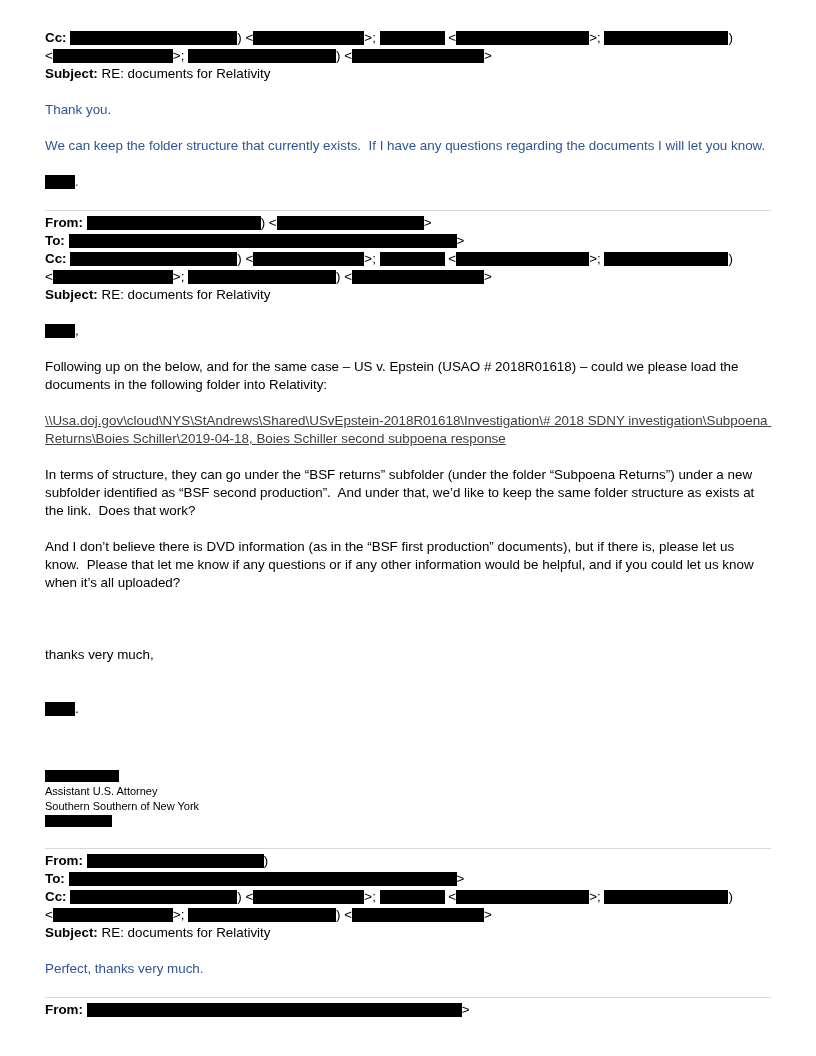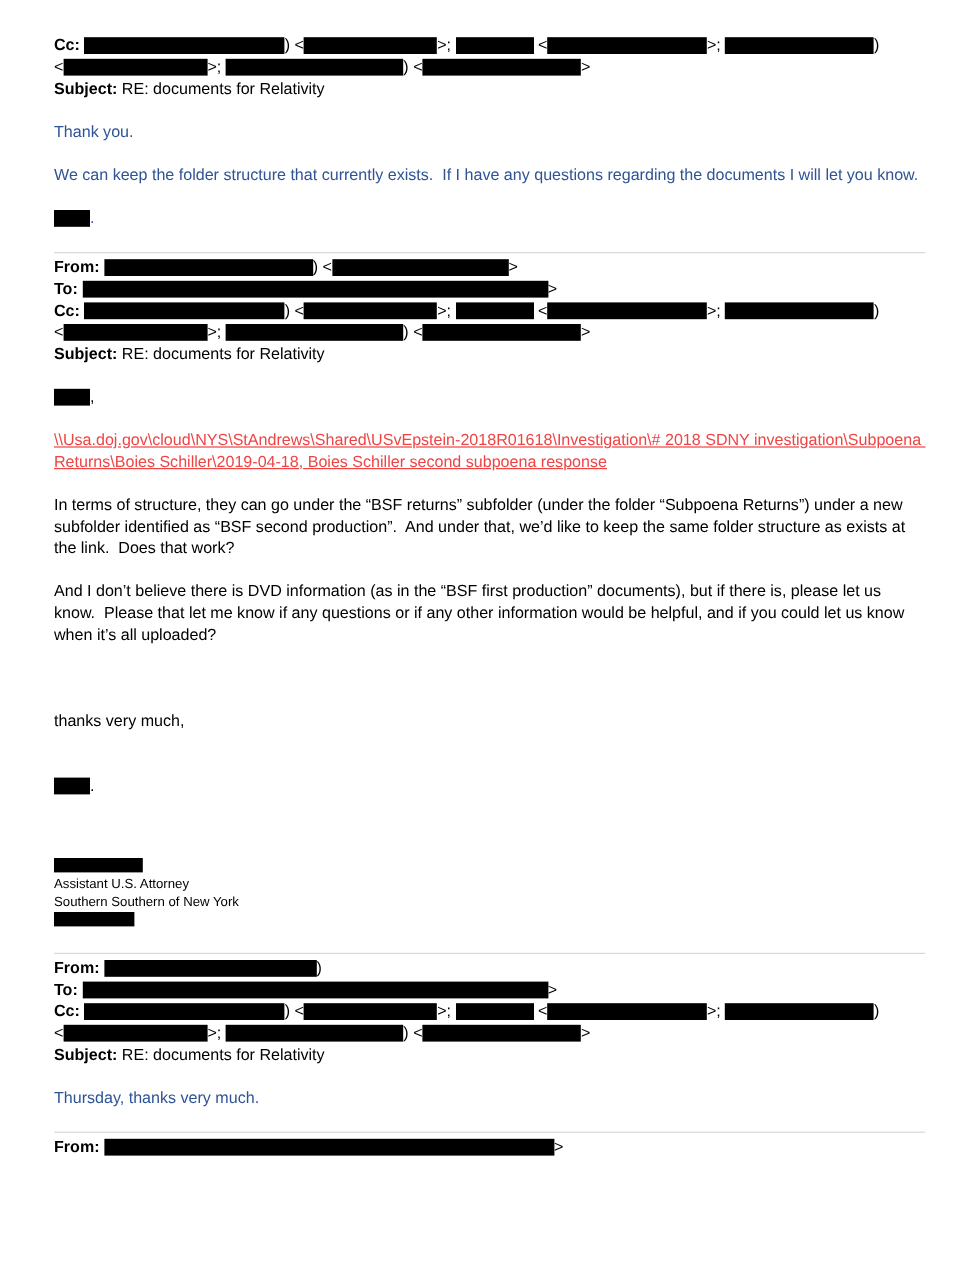--- a/index.html
+++ b/index.html
@@ -14,21 +14,21 @@
     line-height: 18px;
     color: #000;
     overflow: hidden;
   }
   section { display: block; }
   .hline { white-space: pre-wrap; }
   .hlabel { font-weight: bold; }
   .redact { display: inline-block; background: #000; height: 14px; vertical-align: -3px; }
   .para { margin: 18px 0 0 0; white-space: pre-wrap; }
   .blue { color: #2F5496; }
-  a.doclink { color: #ef4444; text-decoration: underline; overflow-wrap: break-word; cursor: pointer; }
+  a.doclink { color: #404040; text-decoration: underline; overflow-wrap: break-word; cursor: pointer; }
   .email-sep { border: 0; border-top: 1.5px solid #d9d9d9; margin: 19px 0 3px 0; }
   .signature { margin-top: 15px; font-size: 11px; line-height: 15px; }
   .signature .redact { height: 12px; vertical-align: -2px; }
 </style>
 </head>
 <body>
 
 <div class="page">
 
   <section>
@@ -43,20 +43,21 @@
   <hr class="email-sep">
 
   <section>
     <div class="hline"><span class="hlabel">From: </span><span class="redact" style="width: 174px;"></span><span>) &lt;</span><span class="redact" style="width: 147px;"></span><span>&gt;</span></div>
     <div class="hline"><span class="hlabel">To: </span><span class="redact" style="width: 388px;"></span><span>&gt;</span></div>
     <div class="hline"><span class="hlabel">Cc: </span><span class="redact" style="width: 167px;"></span><span>) &lt;</span><span class="redact" style="width: 111px;"></span><span>&gt;; </span><span class="redact" style="width: 65px;"></span><span> &lt;</span><span class="redact" style="width: 133px;"></span><span>&gt;; </span><span class="redact" style="width: 124px;"></span><span>)</span></div>
     <div class="hline"><span>&lt;</span><span class="redact" style="width: 120px;"></span><span>&gt;; </span><span class="redact" style="width: 148px;"></span><span>) &lt;</span><span class="redact" style="width: 132px;"></span><span>&gt;</span></div>
     <div class="hline"><span class="hlabel">Subject: </span><span>RE: documents for Relativity</span></div>
 
     <div class="para"><span class="redact" style="width: 30px;"></span><span>,</span></div>
+    <div class="para">Following up on the below, and for the same case – US v. Epstein (USAO # 2018R01618) – could we please load the documents in the following folder into Relativity:</div>
     <div class="para"><a class="doclink" href="#">\\Usa.doj.gov\cloud\NYS\StAndrews\Shared\USvEpstein-2018R01618\Investigation\# 2018 SDNY investigation\Subpoena Returns\Boies Schiller\2019-04-18, Boies Schiller second subpoena response</a></div>
     <div class="para">In terms of structure, they can go under the “BSF returns” subfolder (under the folder “Subpoena Returns”) under a new subfolder identified as “BSF second production”.  And under that, we’d like to keep the same folder structure as exists at the link.  Does that work?</div>
     <div class="para">And I don’t believe there is DVD information (as in the “BSF first production” documents), but if there is, please let us know.  Please that let me know if any questions or if any other information would be helpful, and if you could let us know when it’s all uploaded?</div>
     <div class="para">
       <div>thanks very much,</div>
       <div><span class="redact" style="width: 30px;"></span><span>.</span></div>
     </div>
     <div class="signature">
       <div><span class="redact" style="width: 74px; height: 12px;"></span></div>
       <div>Assistant U.S. Attorney</div>
@@ -66,21 +67,21 @@
   </section>
 
   <hr class="email-sep">
 
   <section>
     <div class="hline"><span class="hlabel">From: </span><span class="redact" style="width: 177px;"></span><span>)</span></div>
     <div class="hline"><span class="hlabel">To: </span><span class="redact" style="width: 388px;"></span><span>&gt;</span></div>
     <div class="hline"><span class="hlabel">Cc: </span><span class="redact" style="width: 167px;"></span><span>) &lt;</span><span class="redact" style="width: 111px;"></span><span>&gt;; </span><span class="redact" style="width: 65px;"></span><span> &lt;</span><span class="redact" style="width: 133px;"></span><span>&gt;; </span><span class="redact" style="width: 124px;"></span><span>)</span></div>
     <div class="hline"><span>&lt;</span><span class="redact" style="width: 120px;"></span><span>&gt;; </span><span class="redact" style="width: 148px;"></span><span>) &lt;</span><span class="redact" style="width: 132px;"></span><span>&gt;</span></div>
     <div class="hline"><span class="hlabel">Subject: </span><span>RE: documents for Relativity</span></div>
-    <div class="para blue">Thursday, thanks very much.</div>
+    <div class="para blue">Perfect, thanks very much.</div>
   </section>
 
   <hr class="email-sep">
 
   <section>
     <div class="hline"><span class="hlabel">From: </span><span class="redact" style="width: 375px;"></span><span>&gt;</span></div>
     <div class="hline"></div>
 
   </section>
 

